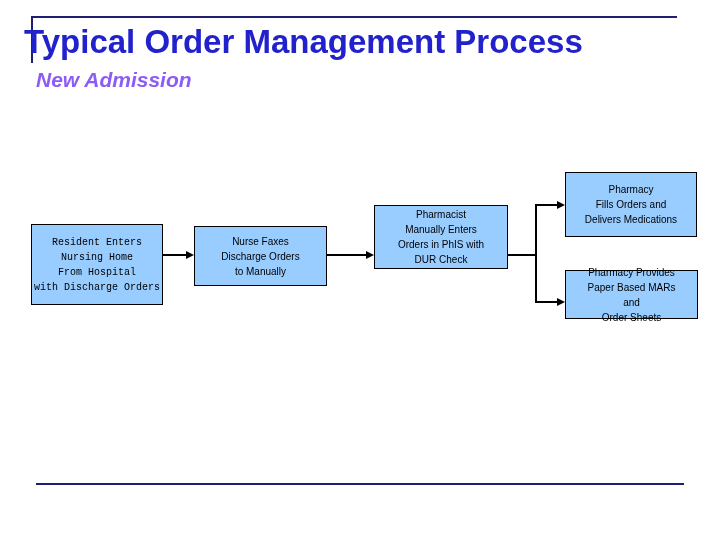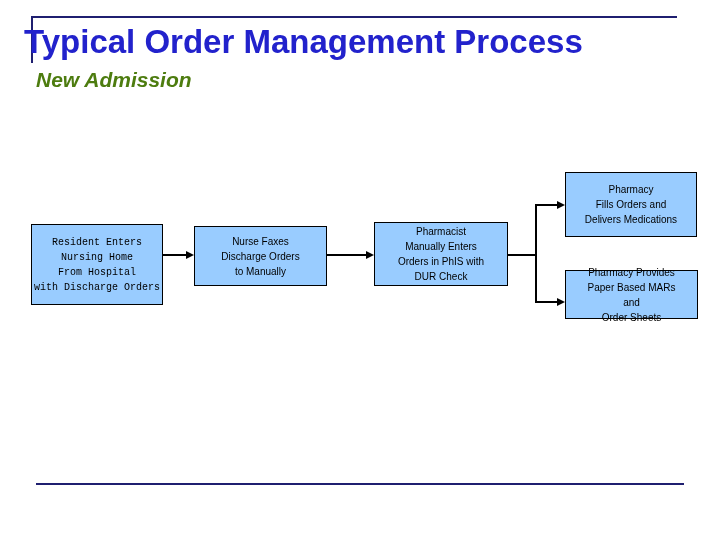--- a/index.html
+++ b/index.html
@@ -40,21 +40,21 @@
     white-space: nowrap;
   }
   .slide-subtitle {
     position: absolute;
     left: 36px; top: 68px;
     margin: 0;
     font-size: 21px;
     line-height: 1.15;
     font-weight: bold;
     font-style: italic;
-    color: #4d7c0f;
+    color: #8b5cf6;
     white-space: nowrap;
   }
 
   
   .flow-box {
     position: absolute;
     box-sizing: border-box;
     background: #99ccff;
     border: 1px solid #000000;
     display: flex;
@@ -63,21 +63,21 @@
     text-align: center;
   }
   .flow-box .box-text {
     font-size: 10px;
     line-height: 15px;
     color: #000000;
     white-space: pre-line;
   }
   .box-1 { left: 31px;  top: 224px; width: 132px; height: 81px; font-family: Liberation Mono, monospace; }
   .box-2 { left: 194px; top: 226px; width: 133px; height: 60px; }
-  .box-3 { left: 374px; top: 222px; width: 134px; height: 64px; }
+  .box-3 { left: 374px; top: 205px; width: 134px; height: 64px; }
   .box-4 { left: 565px; top: 172px; width: 132px; height: 65px; }
   .box-5 { left: 565px; top: 270px; width: 133px; height: 49px; }
 
   
   .seg {
     position: absolute;
     background: #000000;
   }
   .seg-a1 { left: 163px; top: 254px; width: 25px; height: 2px; }
   .seg-a2 { left: 327px; top: 254px; width: 40px; height: 2px; }

